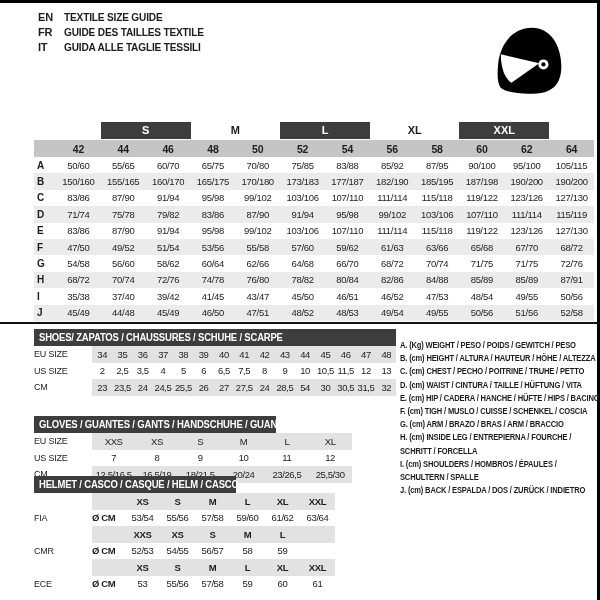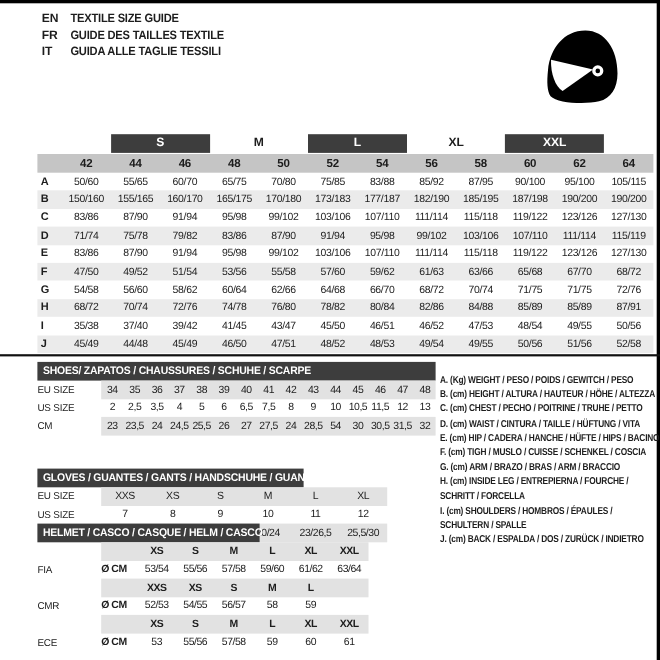--- a/index.html
+++ b/index.html
@@ -321,21 +321,21 @@
         <div>28,5</div>
         <div>54</div>
         <div>30</div>
         <div>30,5</div>
         <div>31,5</div>
         <div>32</div>
       </div>
     </div>
   </div>
 
-<div class="abs subtable" id="gloves" style="top:426px;">
+<div class="abs subtable" id="gloves" style="top:416px;">
   <div class="sub-title" style="width:242px;"><span>GLOVES / GUANTES / GANTS / HANDSCHUHE / GUANTI</span></div>
 <div class="sub-row">
       <div class="sub-label">EU SIZE</div>
       <div class="sub-vals gloves-vals shaded">
         <div>XXS</div>
         <div>XS</div>
         <div>S</div>
         <div>M</div>
         <div>L</div>
         <div>XL</div>

